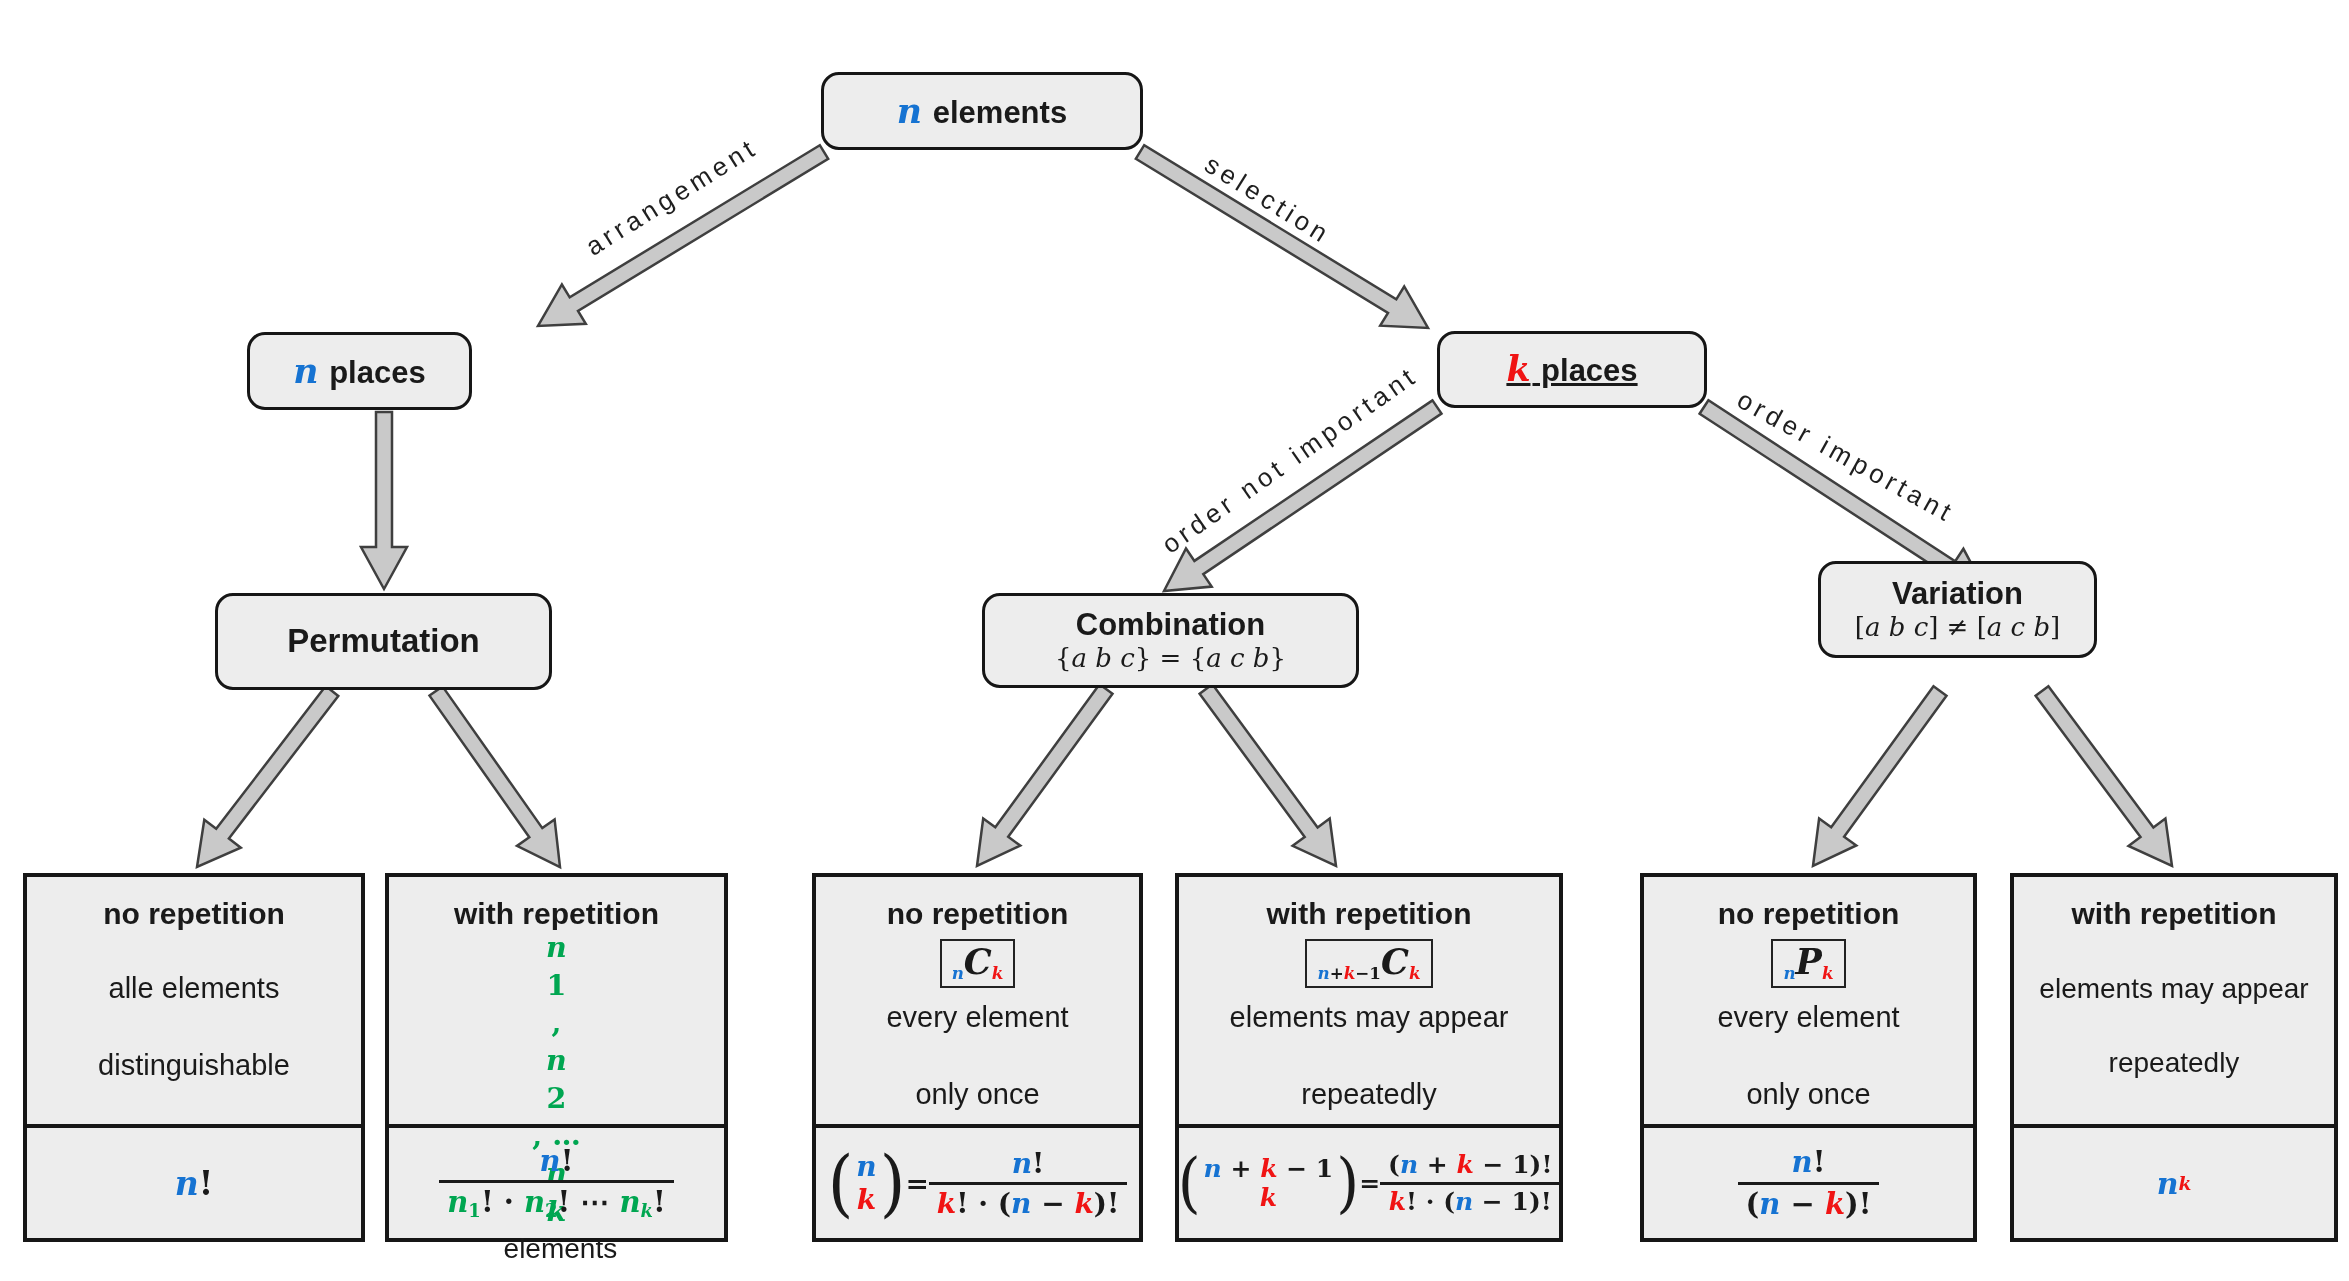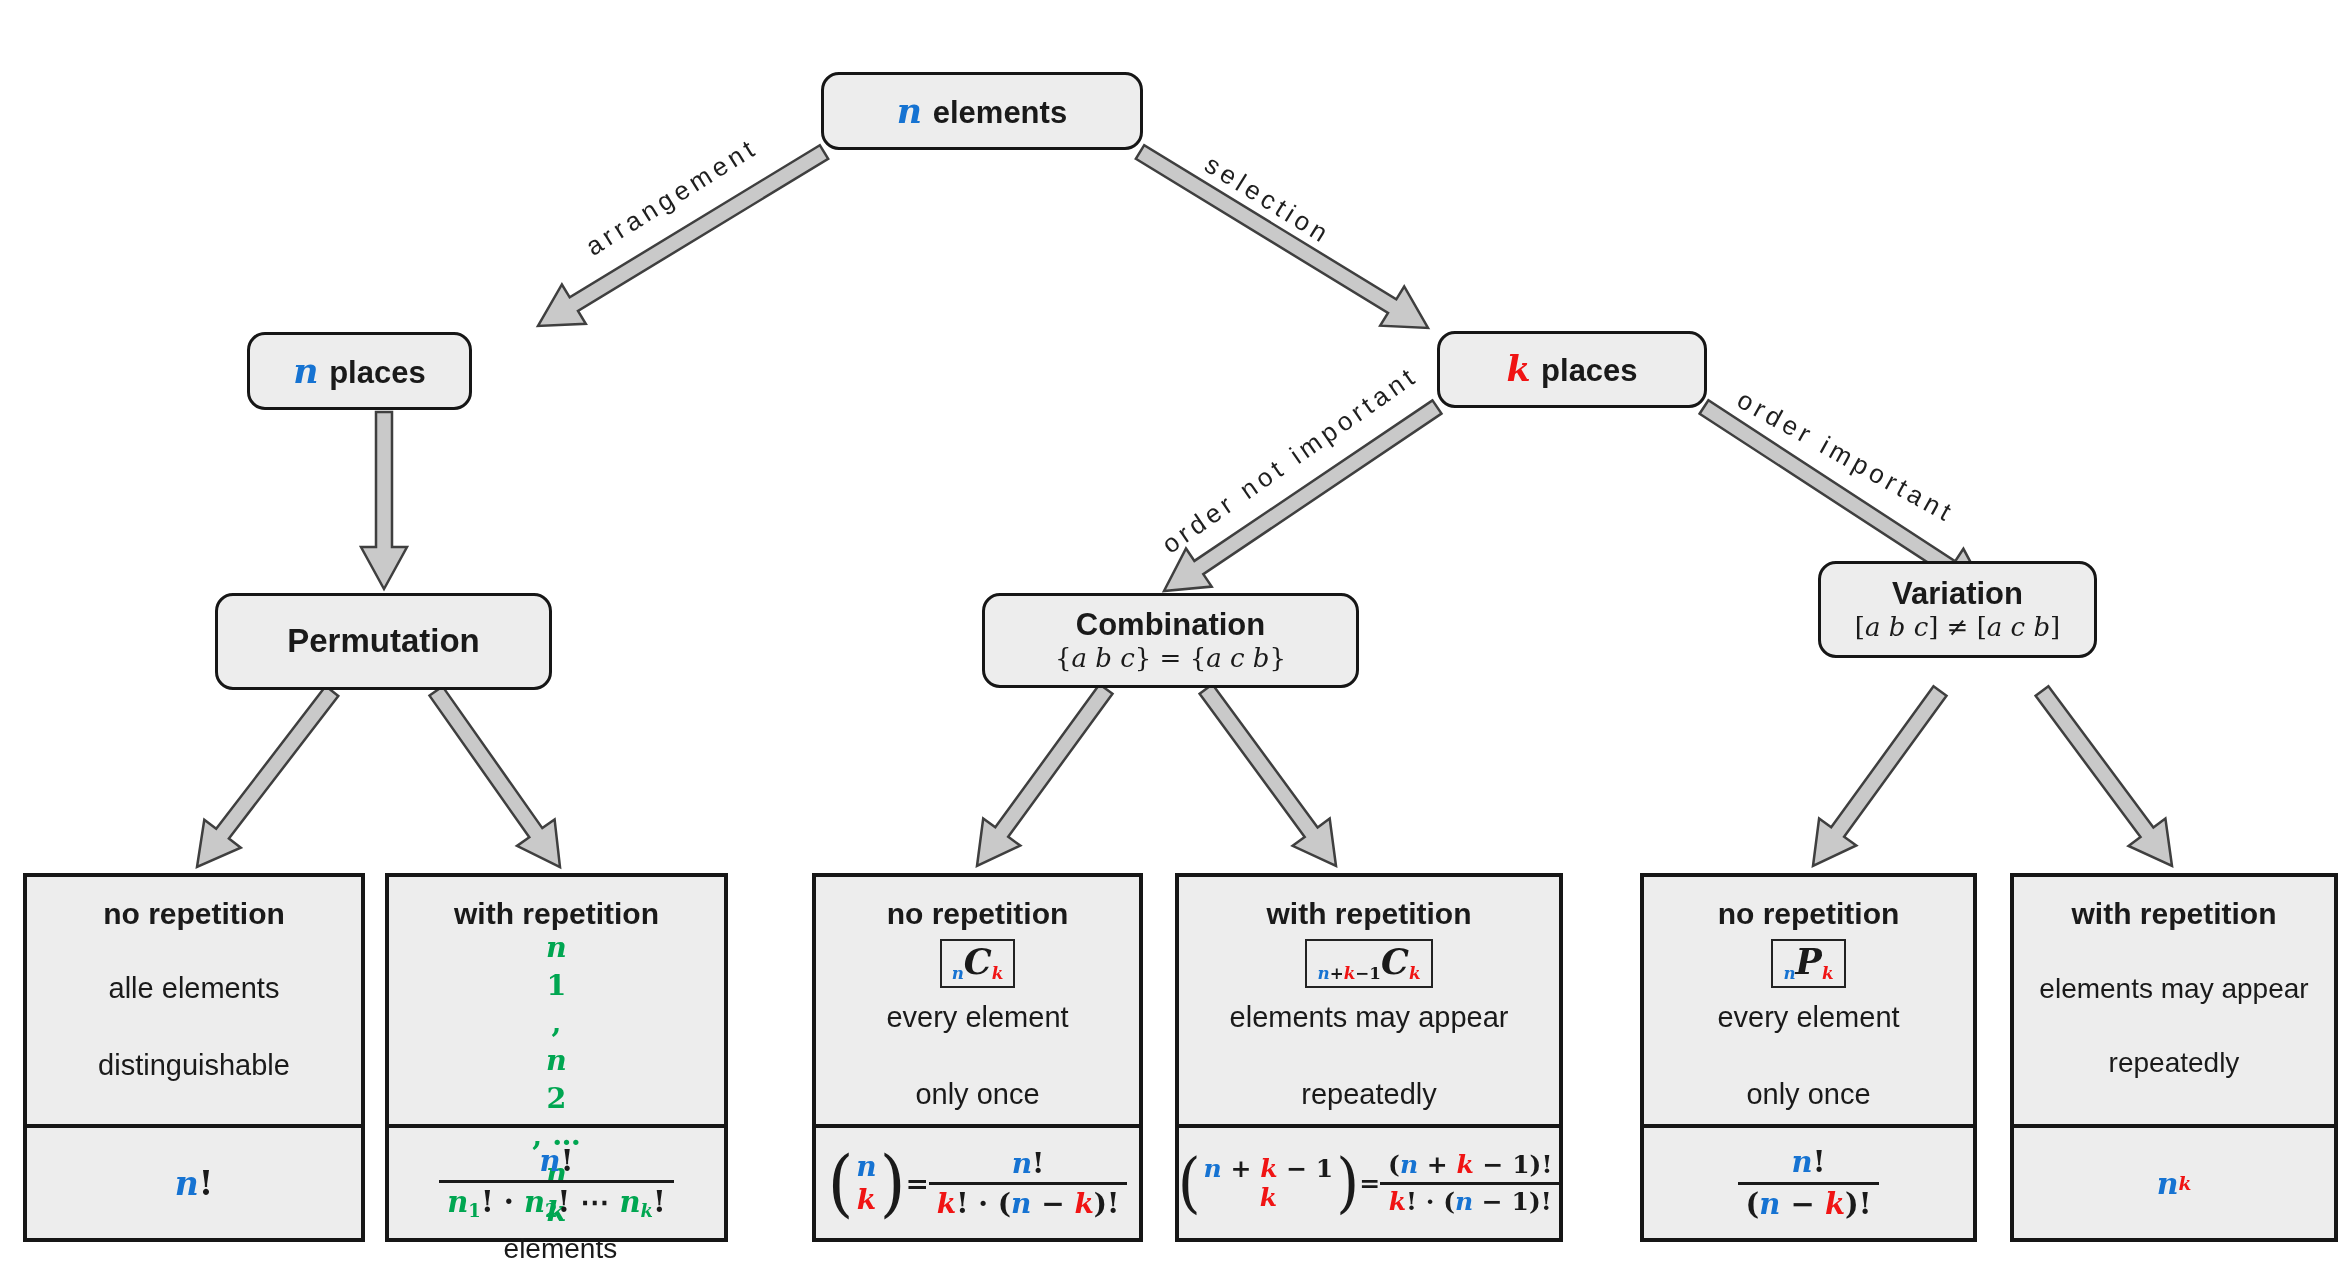--- a/index.html
+++ b/index.html
@@ -76,21 +76,21 @@
   <div class="edge-label" style="left:1846px;top:457px;--r:29deg;">order important</div>
 
   <div class="rbox" style="left:821px;top:72px;width:322px;height:78px;">
     <div class="rbox-title"><span class="mi cb">n</span><span class="mtext"> elements</span></div>
   </div>
 
   <div class="rbox" style="left:247px;top:332px;width:225px;height:78px;">
     <div class="rbox-title"><span class="mi cb">n</span><span class="mtext"> places</span></div>
   </div>
 
-  <div class="rbox" style="left:1437px;top:331px;width:270px;height:77px;">
+  <div class="rbox" style="left:1437px;top:331px;width:270px;height:77px;text-decoration:underline;">
     <div class="rbox-title"><span class="mi cr">k</span><span class="mtext"> places</span></div>
   </div>
 
   <div class="rbox" style="left:215px;top:593px;width:337px;height:97px;">
     <div class="rbox-title" style="font-size:33px;">Permutation</div>
   </div>
 
   <div class="rbox" style="left:982px;top:593px;width:377px;height:95px;">
     <div class="rbox-title">Combination</div>
     <div class="rbox-sub"><span class="mtext">{</span><span class="mi">a</span><span class="mtext"> </span><span class="mi">b</span><span class="mtext"> </span><span class="mi">c</span><span class="mtext">} = {</span><span class="mi">a</span><span class="mtext"> </span><span class="mi">c</span><span class="mtext"> </span><span class="mi">b</span><span class="mtext">}</span></div>

